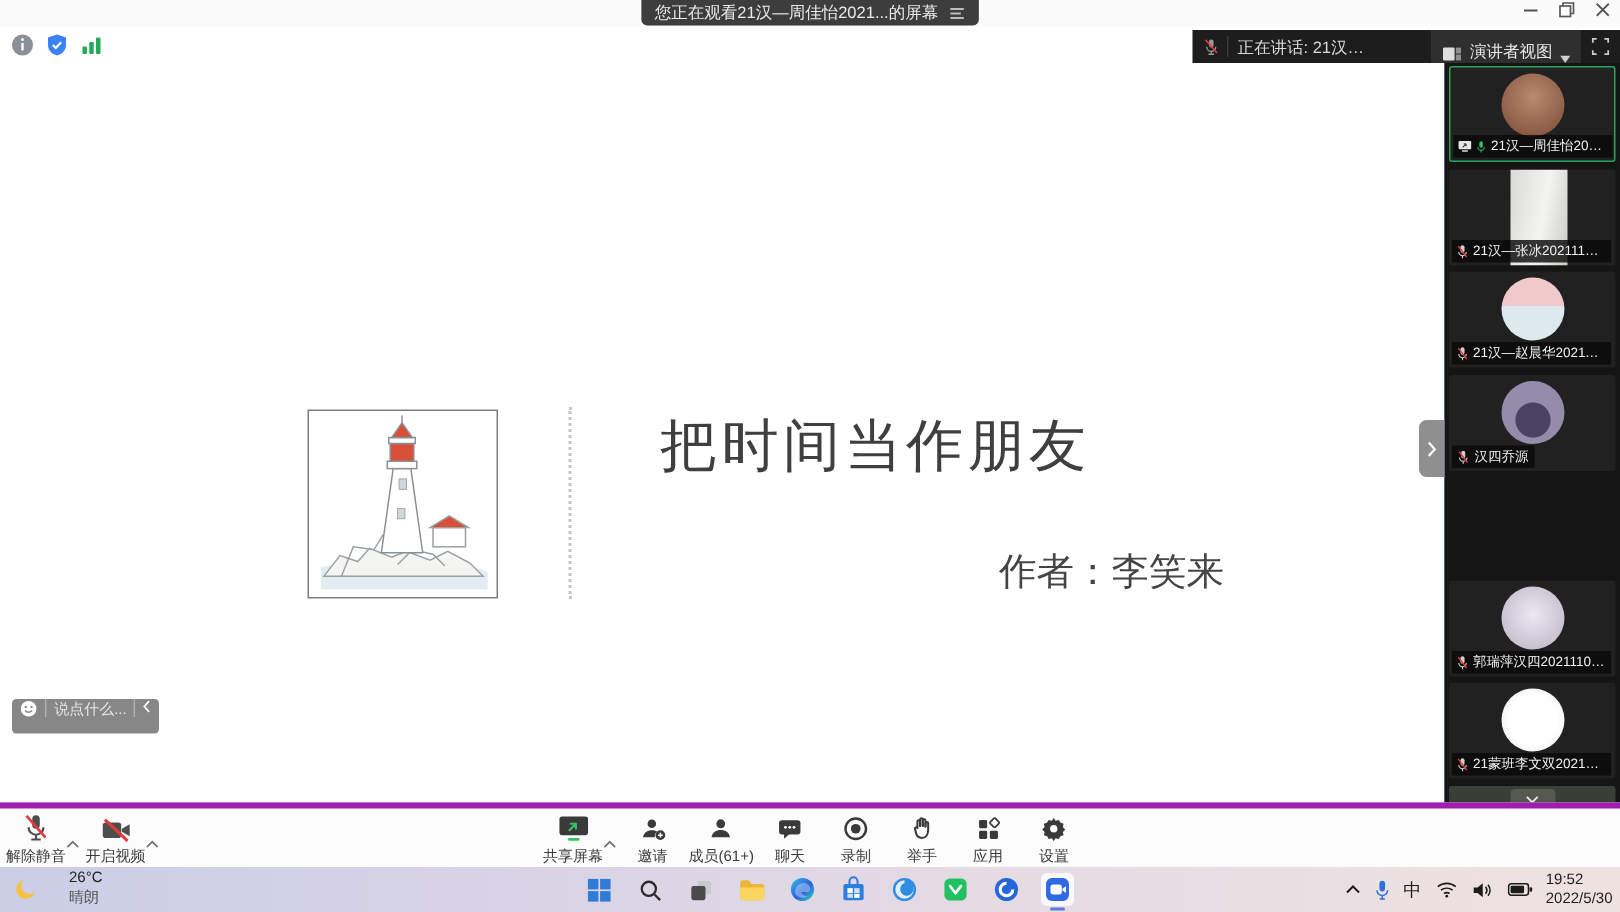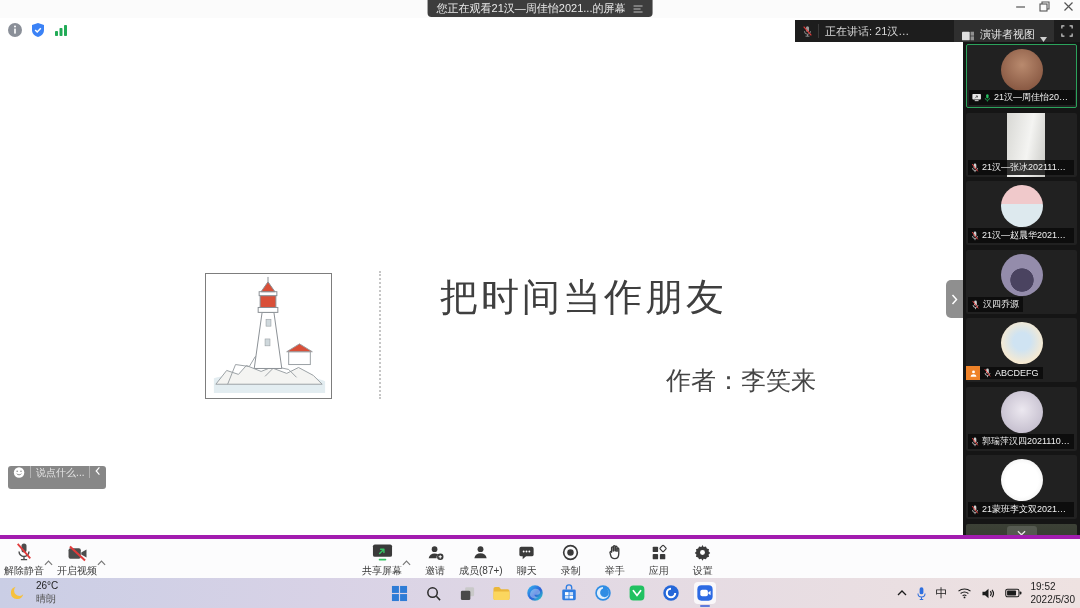--- a/index.html
+++ b/index.html
@@ -70,21 +70,21 @@
   .tb-group { position:absolute; top:3px; display:flex; }
   .tb-item { display:flex; flex-direction:column; align-items:center; justify-content:flex-start;
     min-width:44px; padding:0 2px; cursor:pointer; }
   .tb-item .lbl { font-size:10px; color:#3c3c3c; margin-top:2px; white-space:nowrap; }
   .tb-item .ico { height:20px; display:flex; align-items:flex-end; }
   .chev-up { display:flex; align-items:center; margin:6px 2px 0 -2px; cursor:pointer; }
 
   
   .taskbar { position:absolute; left:0; top:578px; width:1080px; height:30px;
     background:linear-gradient(90deg,#cacee5 0%,#d8d2e6 30%,#e5dbe3 62%,#eee2e1 100%); z-index:70; }
-  .weather { position:absolute; left:8px; top:2px; display:flex; align-items:center; gap:10px; cursor:pointer;justify-content:flex-end; }
+  .weather { position:absolute; left:8px; top:2px; display:flex; align-items:center; gap:20px; cursor:pointer;justify-content:flex-end; }
   .weather .wtxt { font-size:10px; color:#222; line-height:1.25; }
   .tb-center { position:absolute; left:388px; top:4px; display:flex; gap:12px; align-items:center; }
   .app { width:22px; height:22px; display:flex; align-items:center; justify-content:center; cursor:pointer; }
   .app.active { background:rgba(255,255,255,.8); border-radius:4px; position:relative; }
   .app.active::after { content:""; position:absolute; bottom:-3px; left:6px; width:10px; height:2px; background:#5f7adb; border-radius:1px; }
   .tray { position:absolute; right:5px; top:0; height:30px; display:flex; align-items:center; gap:9px; }
   .ime { font-size:12px; color:#1c1c1c; cursor:pointer; }
   .clock { font-size:10px; color:#1c1c1c; line-height:1.3; cursor:pointer; }
 </style>
 </head>
@@ -240,39 +240,20 @@
       <div class="namebar">
         <svg width="9" height="10" viewBox="0 0 14 18">
             <rect x="4.6" y="1" width="4.8" height="9" rx="2.4" fill="#cfcfcf"></rect>
             <path d="M2.5 9a4.5 4.5 0 0 0 9 0M7 13.5v3" fill="none" stroke="#cfcfcf" stroke-width="1.4"></path>
             <line x1="2" y1="2" x2="12" y2="15" stroke="#e23b3b" stroke-width="1.8"></line>
           </svg>
         <span class="nm">汉四乔源</span>
       </div>
     </div>
 
-    <div class="tile" style="top:276px">
-      <div class="avatar av5"></div>
-      <div class="badge-row">
-        <span class="guest-badge">
-          <svg width="9" height="9" viewBox="0 0 20 20" fill="#fff">
-              <circle cx="10" cy="6.5" r="3.2"></circle>
-              <path d="M3.5 17c.6-3.6 3.2-5.2 6.5-5.2s5.9 1.6 6.5 5.2z"></path>
-            </svg>
-        </span>
-        <div class="namebar" style="position:static">
-          <svg width="9" height="10" viewBox="0 0 14 18">
-              <rect x="4.6" y="1" width="4.8" height="9" rx="2.4" fill="#cfcfcf"></rect>
-              <path d="M2.5 9a4.5 4.5 0 0 0 9 0M7 13.5v3" fill="none" stroke="#cfcfcf" stroke-width="1.4"></path>
-              <line x1="2" y1="2" x2="12" y2="15" stroke="#e23b3b" stroke-width="1.8"></line>
-            </svg>
-          <span class="nm">ABCDEFG</span>
-        </div>
-      </div>
-    </div>
 
     <div class="tile" style="top:345px">
       <div class="avatar av6"></div>
       <div class="namebar">
         <svg width="9" height="10" viewBox="0 0 14 18">
             <rect x="4.6" y="1" width="4.8" height="9" rx="2.4" fill="#cfcfcf"></rect>
             <path d="M2.5 9a4.5 4.5 0 0 0 9 0M7 13.5v3" fill="none" stroke="#cfcfcf" stroke-width="1.4"></path>
             <line x1="2" y1="2" x2="12" y2="15" stroke="#e23b3b" stroke-width="1.8"></line>
           </svg>
         <span class="nm" style="max-width:92px">郭瑞萍汉四20211100185</span>
@@ -386,21 +367,21 @@
       </div>
       <div class="tb-item">
         <span class="ico">
             <svg width="19" height="19" viewBox="0 0 20 20">
               <g fill="#3a3a3a">
                 <circle cx="10" cy="6.5" r="3.1"></circle>
                 <path d="M3.5 16c.6-3.5 3.2-5.1 6.5-5.1s5.9 1.6 6.5 5.1z"></path>
               </g>
             </svg>
           </span>
-        <span class="lbl">成员(87+)</span>
+        <span class="lbl">成员(61+)</span>
       </div>
       <div class="tb-item">
         <span class="ico">
             <svg width="19" height="19" viewBox="0 0 20 20">
               <rect x="2.5" y="4" width="15" height="10" rx="2" fill="#3a3a3a"></rect>
               <path d="M6 13.5v3.5l4-3.5z" fill="#3a3a3a"></path>
               <circle cx="7" cy="9" r="1" fill="#fff"></circle>
               <circle cx="10" cy="9" r="1" fill="#fff"></circle>
               <circle cx="13" cy="9" r="1" fill="#fff"></circle>
             </svg>

